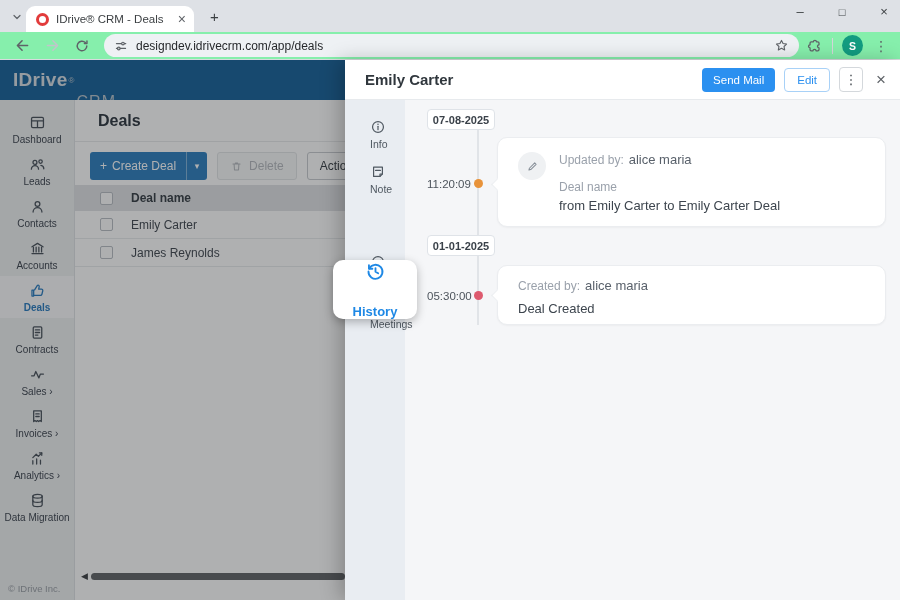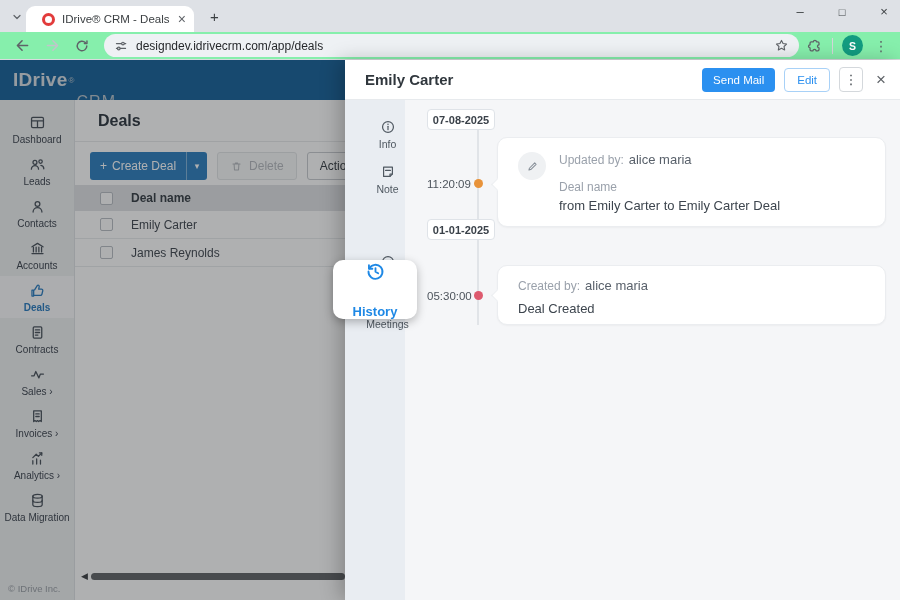--- a/index.html
+++ b/index.html
@@ -3,21 +3,21 @@
 <meta charset="utf-8">
 <style>
   * { margin:0; padding:0; box-sizing:border-box; }
   html,body { width:900px; height:600px; }
   body { font-family:"Liberation Sans", sans-serif; position:relative; overflow:hidden; background:#fff; }
   svg { display:block; }
 
   
   .tabbar { position:absolute; top:0; left:0; width:900px; height:32px; background:#dee1e6; }
   .tab-search { position:absolute; left:8px; top:8px; width:18px; height:18px; color:#5f6368; display:flex; align-items:center; justify-content:center; cursor:pointer; }
-  .browser-tab { position:absolute; left:26px; top:6px; width:168px; height:26px; background:#ffffff; border-radius:9px 9px 0 0; display:flex; align-items:center; padding:0 8px 0 16px; }
+  .browser-tab { position:absolute; left:26px; top:6px; width:168px; height:26px; background:#ffffff; border-radius:9px 9px 0 0; display:flex; align-items:center; padding:0 8px 0 10px; }
   .favicon { width:13px; height:13px; border:3px solid #e23b3b; border-radius:50%; flex:0 0 auto; }
   .tab-title { font-size:11.5px; color:#3c4043; margin-left:7px; white-space:nowrap; overflow:hidden; flex:1; }
   .tab-close { font-size:14px; color:#5f6368; margin-left:6px; cursor:pointer; line-height:1; }
   .new-tab { position:absolute; left:206px; top:8px; width:17px; height:17px; font-size:15px; color:#3c4043; display:flex; align-items:center; justify-content:center; cursor:pointer; }
   .win-controls { position:absolute; right:8px; top:4px; display:flex; gap:26px; align-items:center; color:#3c4043; }
   .win-btn { font-size:13px; width:16px; text-align:center; cursor:pointer; }
   .win-max { font-size:11px; }
 
   .toolbar { position:absolute; top:32px; left:0; width:900px; height:28px; background:#86efac; border-bottom:1px solid #d8dbde; display:flex; align-items:center; padding:0 10px; }
   .nav-ic { width:24px; height:24px; display:flex; align-items:center; justify-content:center; color:#5f6368; cursor:pointer; margin-right:6px; }
@@ -69,31 +69,31 @@
   .panel-header { height:40px; background:#fff; border-bottom:1px solid #e7eaed; display:flex; align-items:center; padding:0 14px 0 20px; }
   .panel-title { font-size:15px; font-weight:700; color:#30373d; flex:1; }
   .p-actions { display:flex; align-items:center; gap:9px; }
   .send-mail { background:#2b90f0; color:#fff; font-size:11.5px; padding:6px 11px; border-radius:4px; cursor:pointer; }
   .edit-btn { background:#fff; color:#2b90f0; font-size:11.5px; padding:5px 12px; border:1px solid #a8d1f7; border-radius:4px; cursor:pointer; }
   .kebab-btn { width:24px; height:25px; border:1px solid #d4d8dc; border-radius:4px; color:#40464c; font-size:13px; display:flex; align-items:center; justify-content:center; cursor:pointer; }
   .panel-close { color:#5f6368; font-size:17px; margin-left:4px; cursor:pointer; line-height:1; }
 
   .panel-body { position:absolute; top:40px; left:0; right:0; bottom:0; }
   .tabstrip { position:absolute; top:0; left:0; bottom:0; width:60px; background:#e9edf2; padding-top:12px; }
-  .strip-item { height:45px; display:flex; flex-direction:column; align-items:center; justify-content:center; gap:3px; color:#4f5861; cursor:pointer;padding-left:25px; }
+  .strip-item { height:45px; display:flex; flex-direction:column; align-items:flex-start; justify-content:center; gap:3px; color:#4f5861; cursor:pointer;padding-left:25px; }
   .strip-item .lbl { font-size:10.5px; }
   .strip-item.placeholder { visibility:hidden; }
 
   .history-popup { position:absolute; left:-12px; top:118px; width:84px; height:59px; background:#fff; border-radius:10px; box-shadow:0 3px 10px rgba(0,0,0,.28); z-index:12; display:flex; flex-direction:column; align-items:center; justify-content:space-between; gap:5px; color:#1e88e5; cursor:pointer;margin-top:42px; }
   .history-popup .lbl { font-size:13px; font-weight:700; color:#1e88e5; }
 
   .tl { position:absolute; top:0; left:60px; right:0; bottom:0; }
   .tl-line { position:absolute; left:72px; top:19px; width:2px; height:206px; background:#e1e4e8; }
   .chip { position:absolute; left:22px; width:68px; height:21px; background:#fff; border:1px solid #dfe3e8; border-radius:4px; font-size:11px; font-weight:700; color:#3a4149; display:flex; align-items:center; justify-content:center; z-index:2; }
-  .chip.c1 { top:9px; } .chip.c2 { top:119px; }
+  .chip.c1 { top:9px; } .chip.c2 { top:135px; }
   .tl-time { position:absolute; left:22px; font-size:11.5px; color:#4d545c; }
   .tl-time.t1 { top:78px; } .tl-time.t2 { top:190px; }
   .dot { position:absolute; left:69px; width:9px; height:9px; border-radius:50%; z-index:2; }
   .dot.d1 { top:79px; background:#e8933a; }
   .dot.d2 { top:191px; background:#dd5a6e; }
   .tl-card { position:absolute; left:92px; right:14px; background:#fff; border:1px solid #ebedf0; border-radius:10px; box-shadow:0 1px 2px rgba(27,31,35,.04); }
   .tl-card.k1 { top:37px; height:90px; padding:14px 20px; display:flex; gap:13px; }
   .tl-card.k2 { top:165px; height:60px; padding:12px 20px; }
   .notch { position:absolute; left:-5px; width:9px; height:9px; background:#fff; border-left:1px solid #ebedf0; border-bottom:1px solid #ebedf0; transform:rotate(45deg); }
   .k1 .notch { top:42px; } .k2 .notch { top:25px; }

